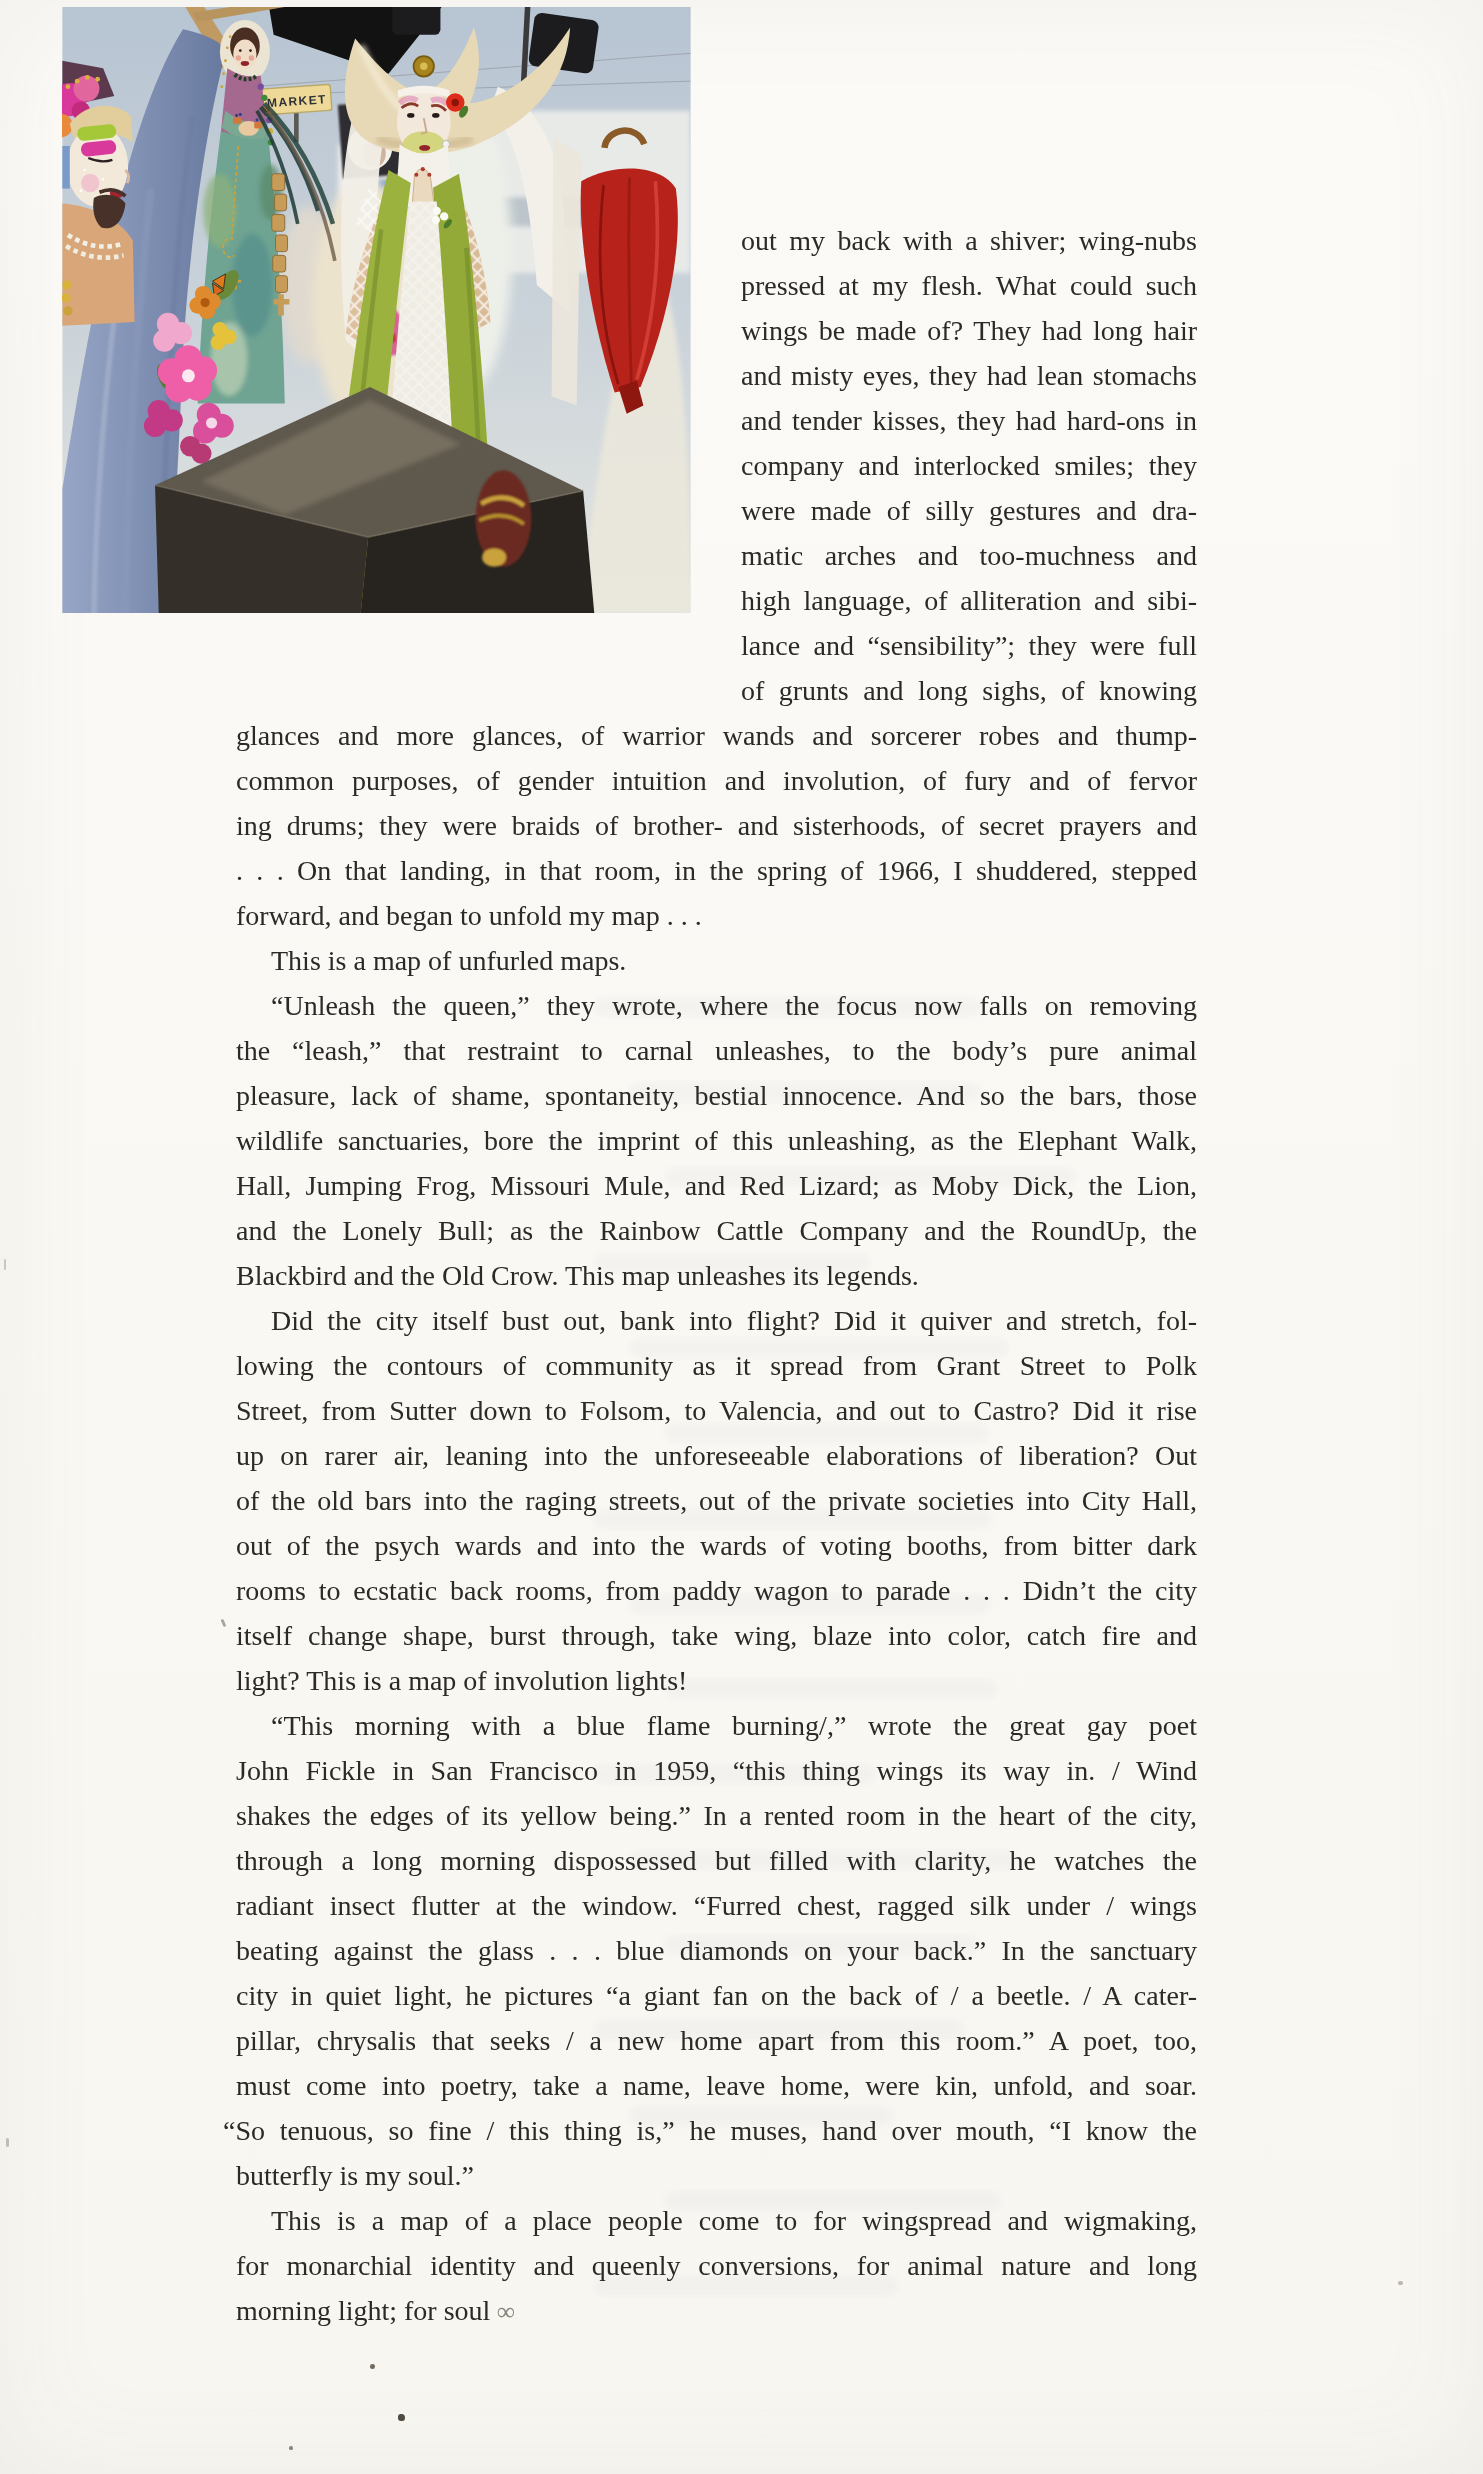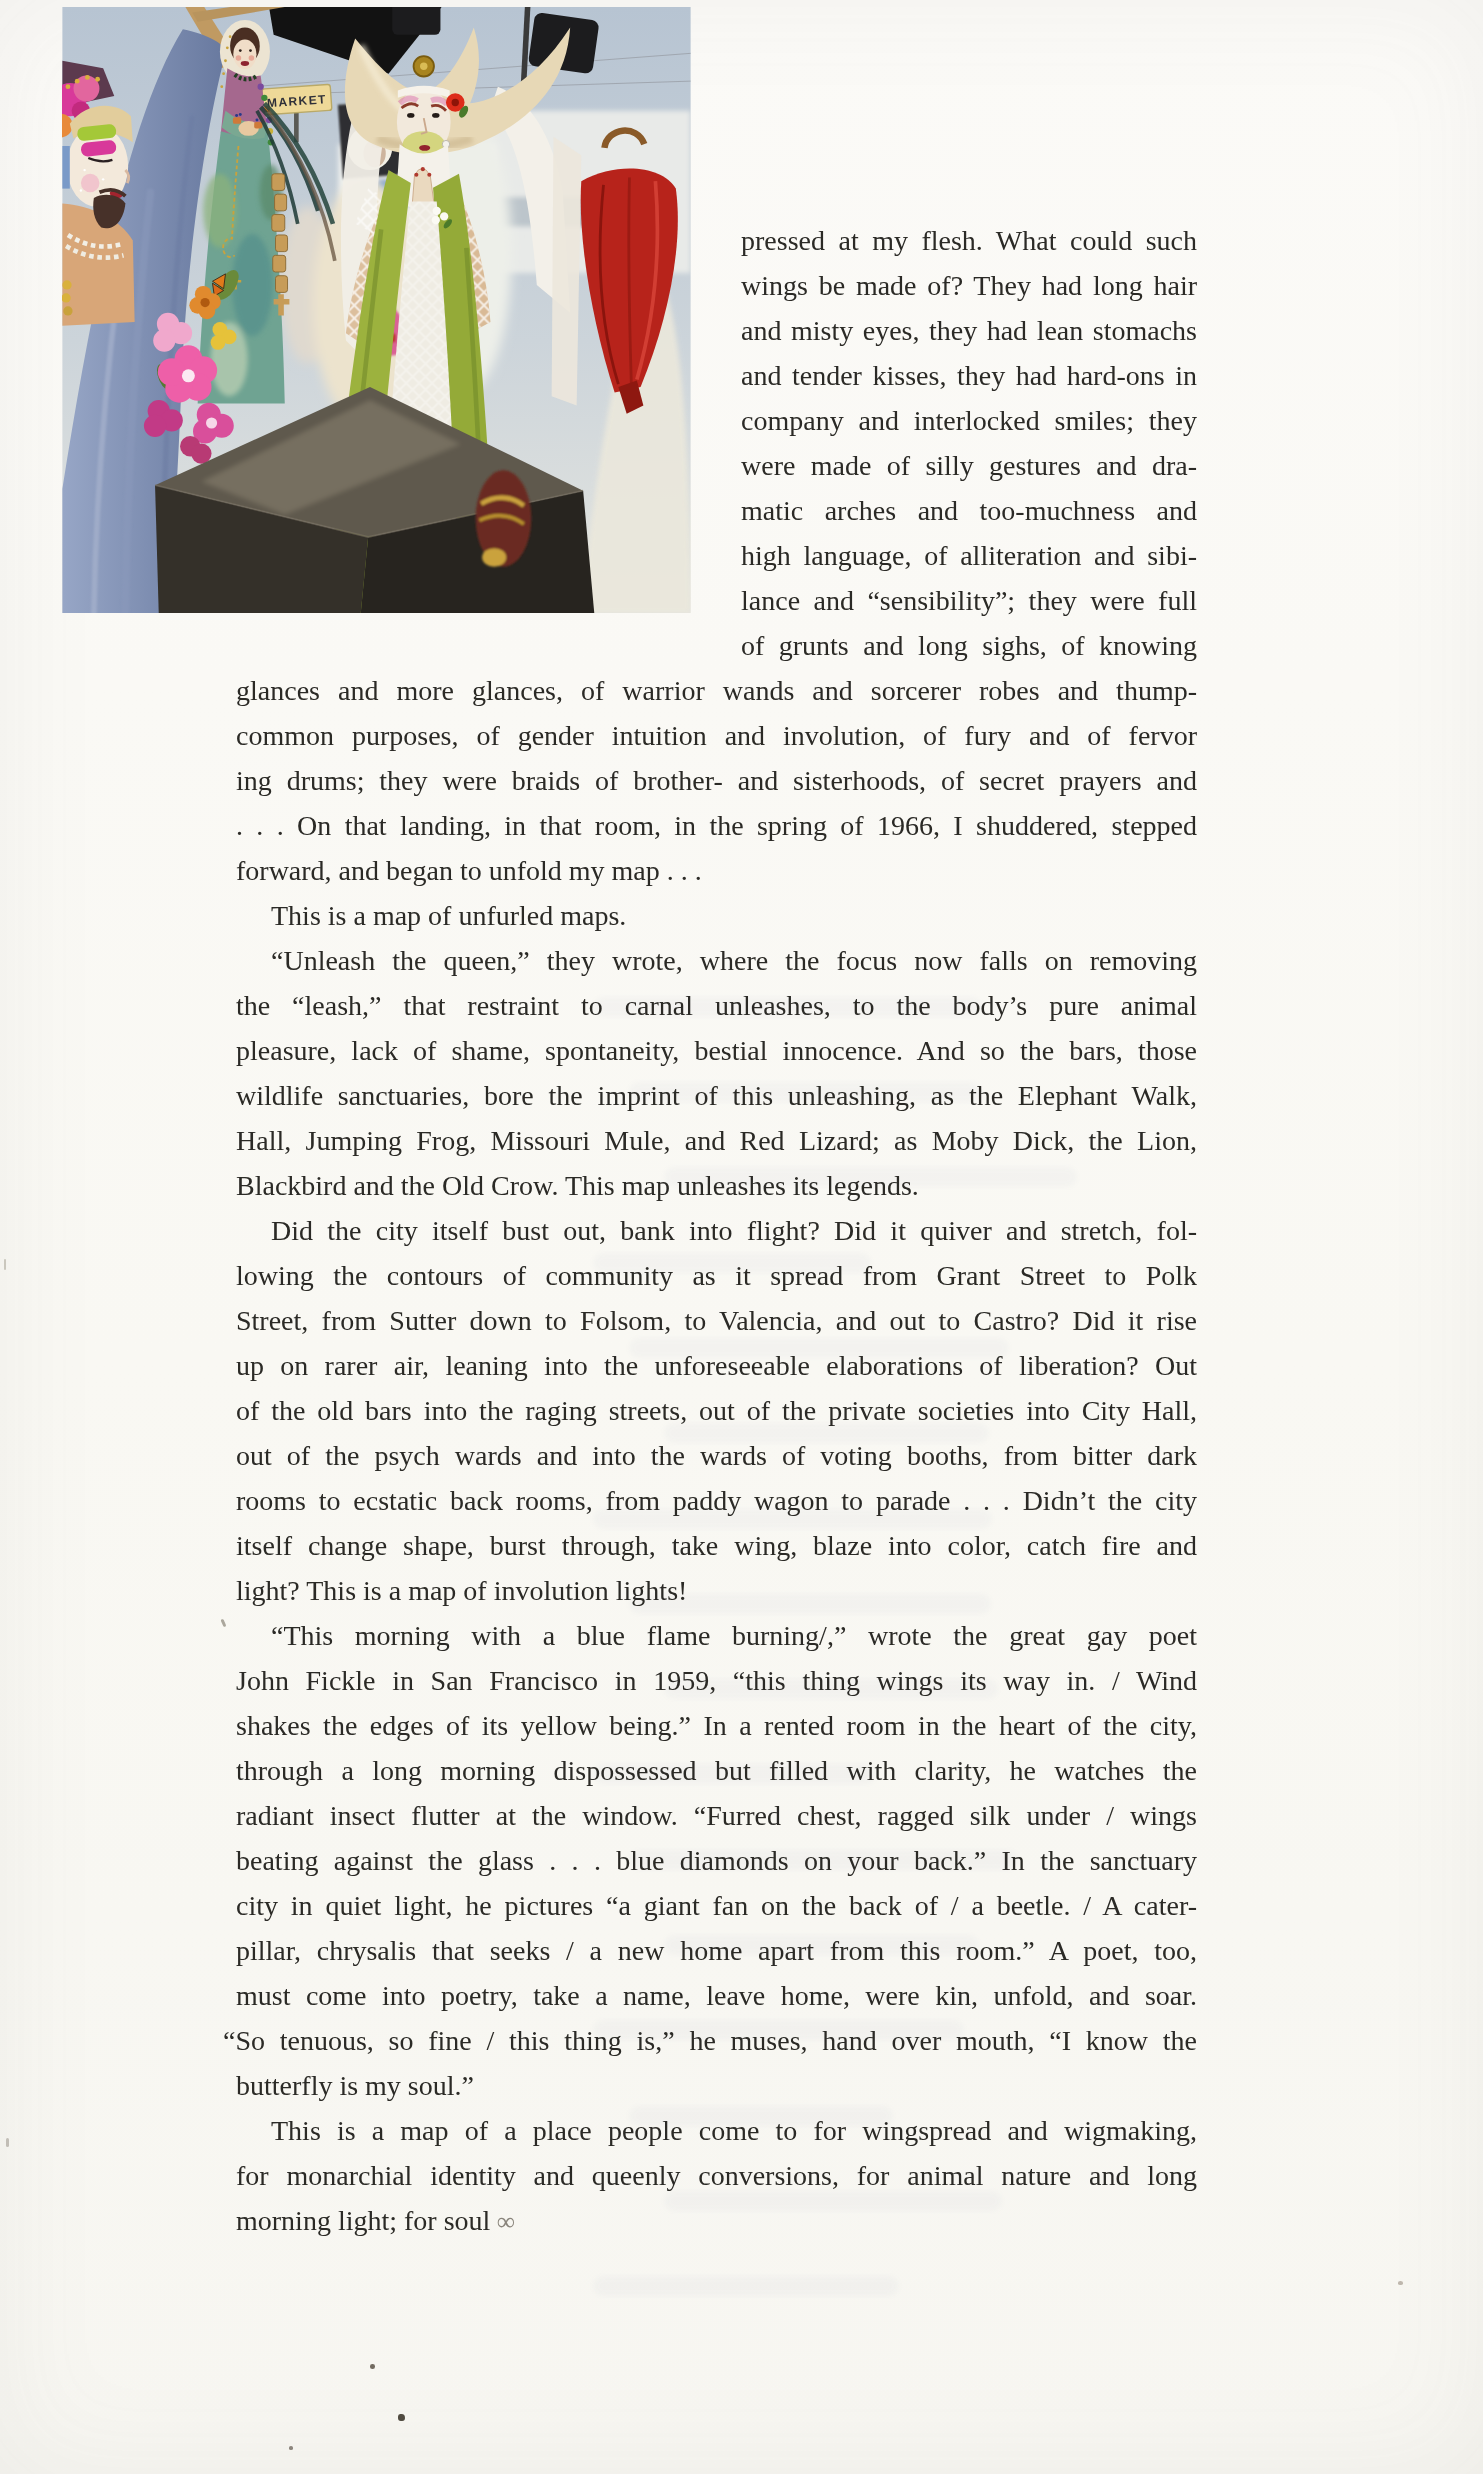--- a/index.html
+++ b/index.html
@@ -364,20 +364,21 @@
   <g>
     <rect x="0" y="150" width="8" height="46" fill="#7a9ac8"></rect>
     <circle cx="5" cy="300" r="5" fill="#d9b13c"></circle>
         <circle cx="4" cy="314" r="5" fill="#d9b13c"></circle>
         <circle cx="6" cy="328" r="5" fill="#c9a23c"></circle>
   </g>
 </svg>
 </div>
 
 <div class="text-flow">
+    <div class="line narrow">out my back with a shiver; wing-nubs</div>
     <div class="line narrow">pressed at my flesh. What could such</div>
     <div class="line narrow">wings be made of? They had long hair</div>
     <div class="line narrow">and misty eyes, they had lean stomachs</div>
     <div class="line narrow">and tender kisses, they had hard-ons in</div>
     <div class="line narrow">company and interlocked smiles; they</div>
     <div class="line narrow">were made of silly gestures and dra-</div>
     <div class="line narrow">matic arches and too-muchness and</div>
     <div class="line narrow">high language, of alliteration and sibi-</div>
     <div class="line narrow">lance and “sensibility”; they were full</div>
     <div class="line narrow">of grunts and long sighs, of knowing</div>
@@ -385,20 +386,21 @@
     <div class="line wide">common purposes, of gender intuition and involution, of fury and of fervor</div>
     <div class="line wide">ing drums; they were braids of brother- and sisterhoods, of secret prayers and</div>
     <div class="line wide">. . . On that landing, in that room, in the spring of 1966, I shuddered, stepped</div>
     <div class="line wide parend">forward, and began to unfold my map . . .</div>
     <div class="line wide indent parend">This is a map of unfurled maps.</div>
     <div class="line wide indent">“Unleash the queen,” they wrote, where the focus now falls on removing</div>
     <div class="line wide">the “leash,” that restraint to carnal unleashes, to the body’s pure animal</div>
     <div class="line wide">pleasure, lack of shame, spontaneity, bestial innocence. And so the bars, those</div>
     <div class="line wide">wildlife sanctuaries, bore the imprint of this unleashing, as the Elephant Walk,</div>
     <div class="line wide">Hall, Jumping Frog, Missouri Mule, and Red Lizard; as Moby Dick, the Lion,</div>
+    <div class="line wide">and the Lonely Bull; as the Rainbow Cattle Company and the RoundUp, the</div>
     <div class="line wide parend">Blackbird and the Old Crow. This map unleashes its legends.</div>
     <div class="line wide indent">Did the city itself bust out, bank into flight? Did it quiver and stretch, fol-</div>
     <div class="line wide">lowing the contours of community as it spread from Grant Street to Polk</div>
     <div class="line wide">Street, from Sutter down to Folsom, to Valencia, and out to Castro? Did it rise</div>
     <div class="line wide">up on rarer air, leaning into the unforeseeable elaborations of liberation? Out</div>
     <div class="line wide">of the old bars into the raging streets, out of the private societies into City Hall,</div>
     <div class="line wide">out of the psych wards and into the wards of voting booths, from bitter dark</div>
     <div class="line wide">rooms to ecstatic back rooms, from paddy wagon to parade . . . Didn’t the city</div>
     <div class="line wide">itself change shape, burst through, take wing, blaze into color, catch fire and</div>
     <div class="line wide parend">light? This is a map of involution lights!</div>

